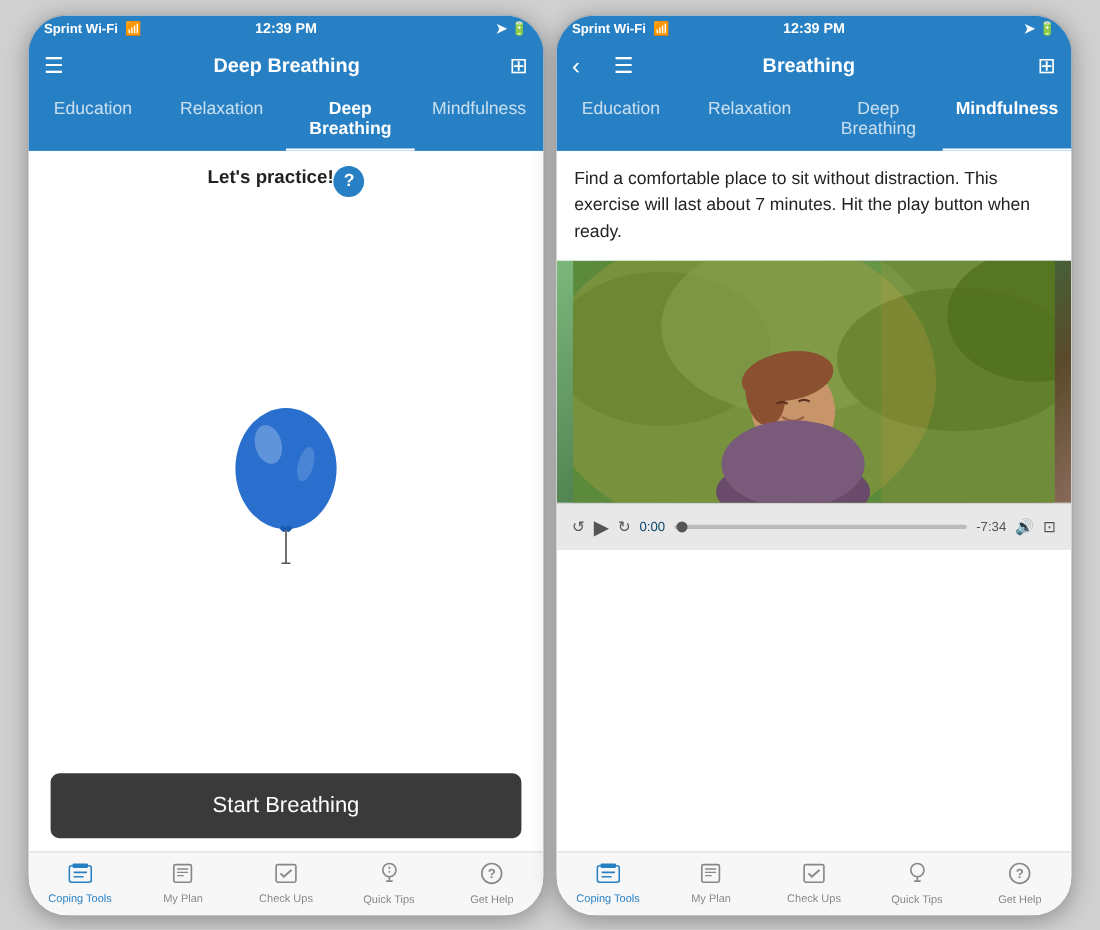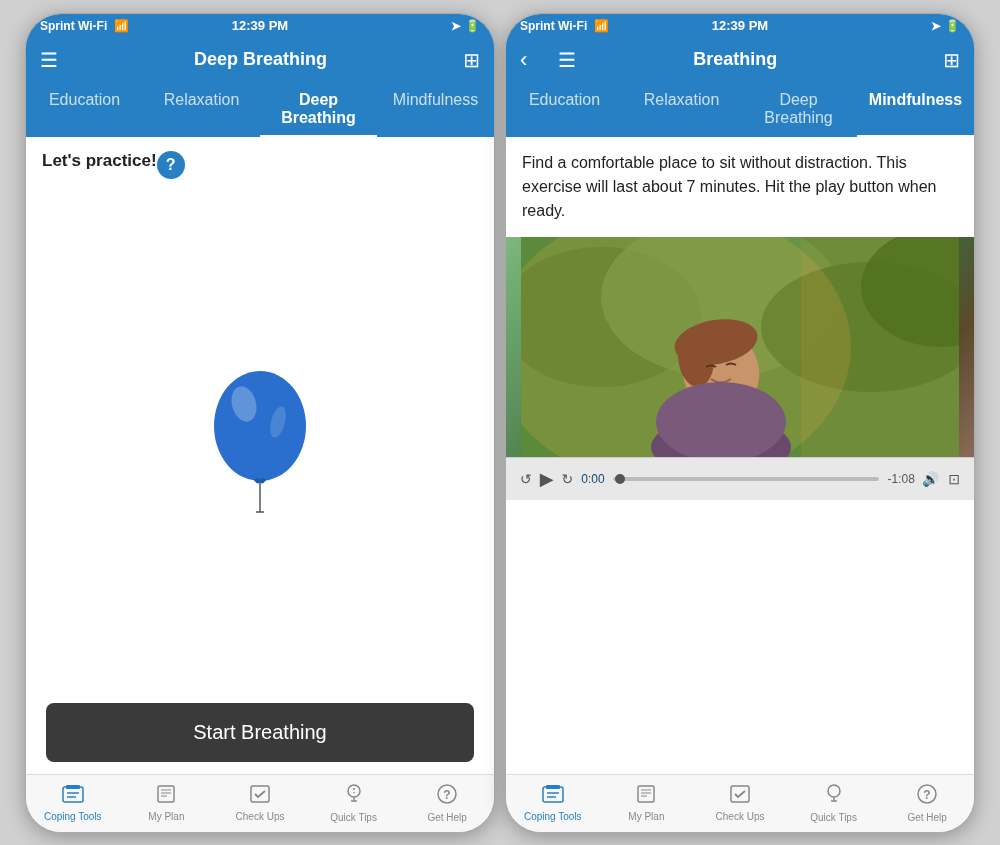--- a/index.html
+++ b/index.html
@@ -80,21 +80,21 @@
       overflow: hidden;
       background: #fff;
       display: flex;
       flex-direction: column;
     }
 
     
     .practice-header {
       padding: 14px 16px 8px 16px;
       display: flex;
-      justify-content: flex-start;
+      justify-content: center;
       align-items: flex-start;
     }
     .practice-header-text {
       font-size: 17px;
       font-weight: 600;
       color: #222;
     }
     .help-icon {
       width: 28px;
       height: 28px;
@@ -438,21 +438,21 @@
     </div>
 
     <div class="audio-player">
       <span class="audio-control">↺</span>
       <span class="play-btn">▶</span>
       <span class="audio-control">↻</span>
       <span class="audio-time">0:00</span>
       <div class="audio-progress">
         <div class="audio-dot"></div>
       </div>
-      <span class="audio-remaining">-1:08</span>
+      <span class="audio-remaining">-7:34</span>
       <span class="audio-vol">🔊</span>
       <span class="audio-expand">⊡</span>
     </div>
 
     <div class="spacer"></div>
   </div>
 
   <div class="bottom-tabs">
     <div class="bottom-tab active">
       <span class="bottom-tab-icon">

